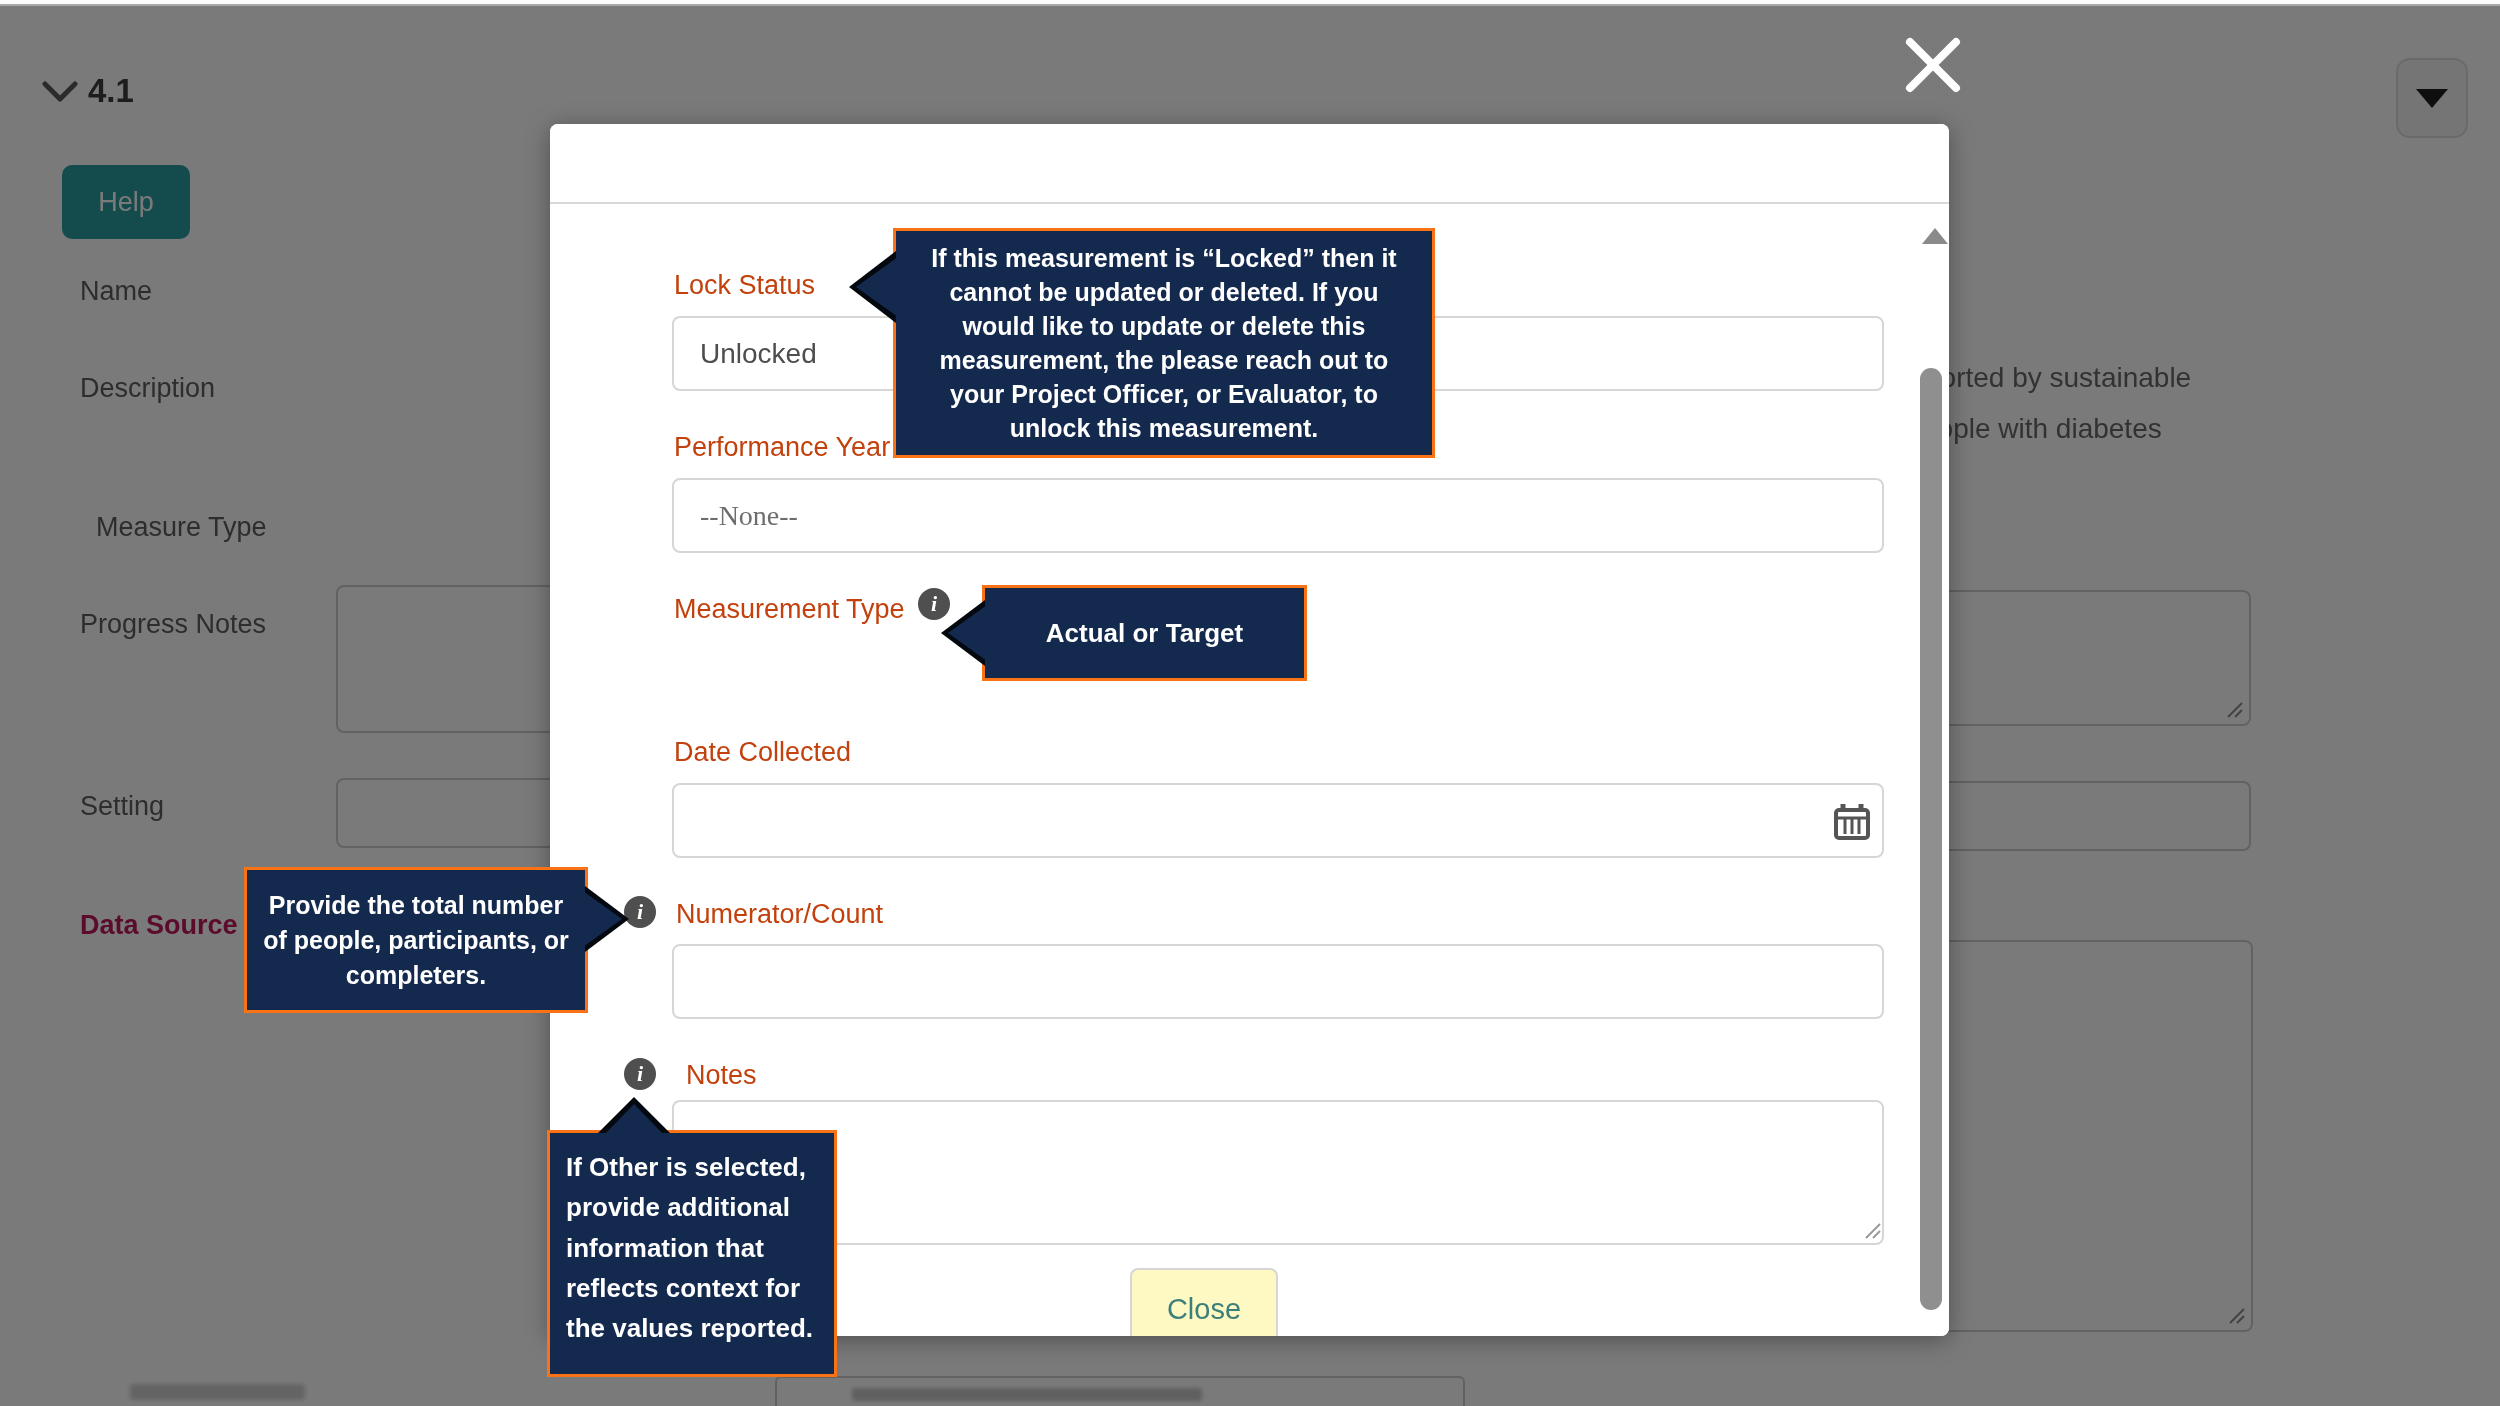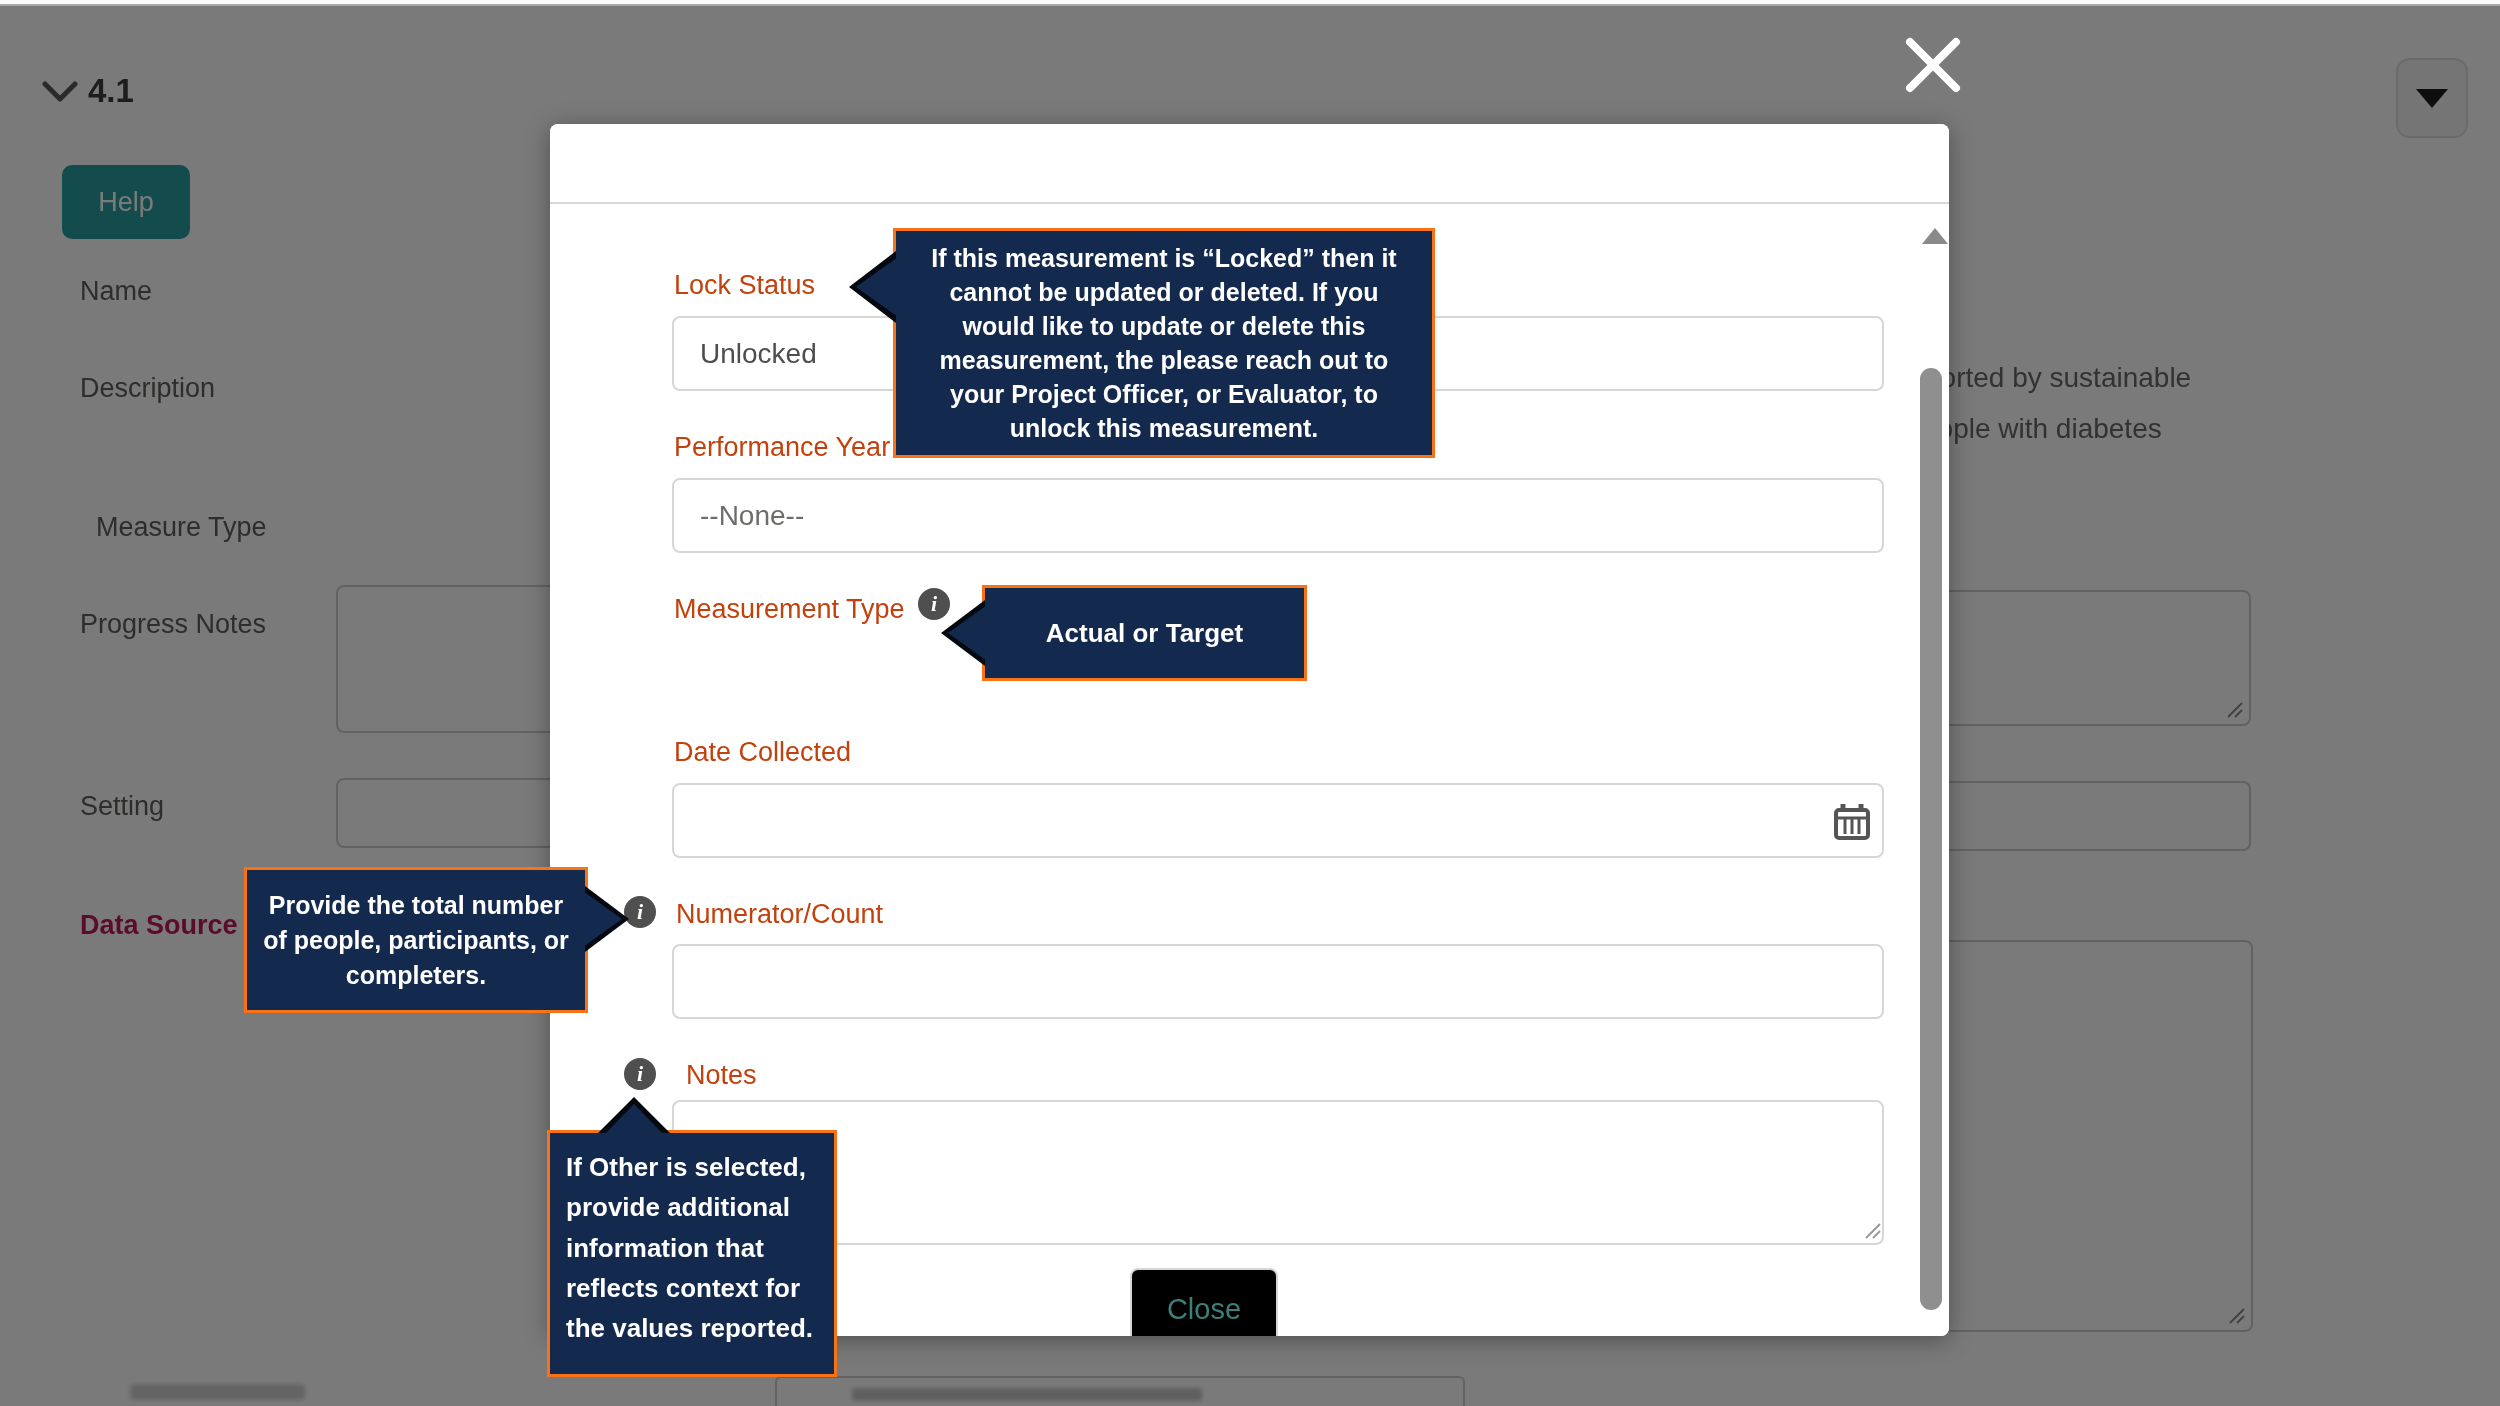--- a/index.html
+++ b/index.html
@@ -33,21 +33,21 @@
                font-size:28px; color:#4f4e4c; padding:0 26px;
                font-family:"Liberation Sans", sans-serif; }
   .combo { display:flex; align-items:center; cursor:pointer; }
   .muted { color:#6e6d6b; }
   textarea.fld-input { resize:none; padding-top:14px; }
   .info-icon { position:absolute; width:32px; height:32px; border-radius:50%;
                background:#4f4f4f; color:#fff; font-size:22px; font-weight:bold;
                display:flex; align-items:center; justify-content:center;
                font-family:"Liberation Serif", serif; font-style:italic; cursor:pointer; }
   .close-btn { position:absolute; left:580px; top:1144px; width:148px; height:82px;
-               background:#000000; border:2px solid #d8d6d4; border-radius:8px;
+               background:#fef9c3; border:2px solid #d8d6d4; border-radius:8px;
                color:#3d7f7a; font-size:29px; cursor:pointer;
                font-family:"Liberation Sans", sans-serif; }
 
   
   .sb-track { position:absolute; right:0; top:82px; width:34px; height:1130px; background:#fff; }
   .sb-thumb { position:absolute; left:5px; top:162px; width:22px; height:942px;
               background:#8f8f8f; border-radius:11px; cursor:grab; }
   .sb-up { position:absolute; left:7px; top:22px; width:0; height:0; cursor:pointer;
            border-left:13px solid transparent; border-right:13px solid transparent;
            border-bottom:16px solid #8a8a8a; }
@@ -132,21 +132,21 @@
   <div class="modal">
     <div class="modal-header"></div>
 
     <div class="fld-label" style="left:124px; top:146px;">Lock Status</div>
     <div class="info-icon" style="left:832px; top:140px;">i</div>
     <div class="fld-input combo" style="top:192px;">
       <span>Unlocked</span>
     </div>
 
     <div class="fld-label" style="left:124px; top:308px;">Performance Year</div>
-    <div class="fld-input combo" style="top:354px;">
+    <div class="fld-input combo" style="top:354px;font-family:Liberation Serif, serif;">
       <span class="muted">--None--</span>
     </div>
 
     <div class="fld-label" style="left:124px; top:470px;">Measurement Type</div>
     <div class="info-icon" style="left:368px; top:464px;">i</div>
 
     <div class="fld-label" style="left:124px; top:613px;">Date Collected</div>
     <input class="fld-input" style="top: 659px; padding-right: 70px;" value="">
     <svg class="abs" style="left:1282px; top:676px;" width="40" height="42" viewBox="0 0 40 42">
       <rect x="4" y="10" width="32" height="28" rx="3" fill="none" stroke="#555" stroke-width="4"></rect>

